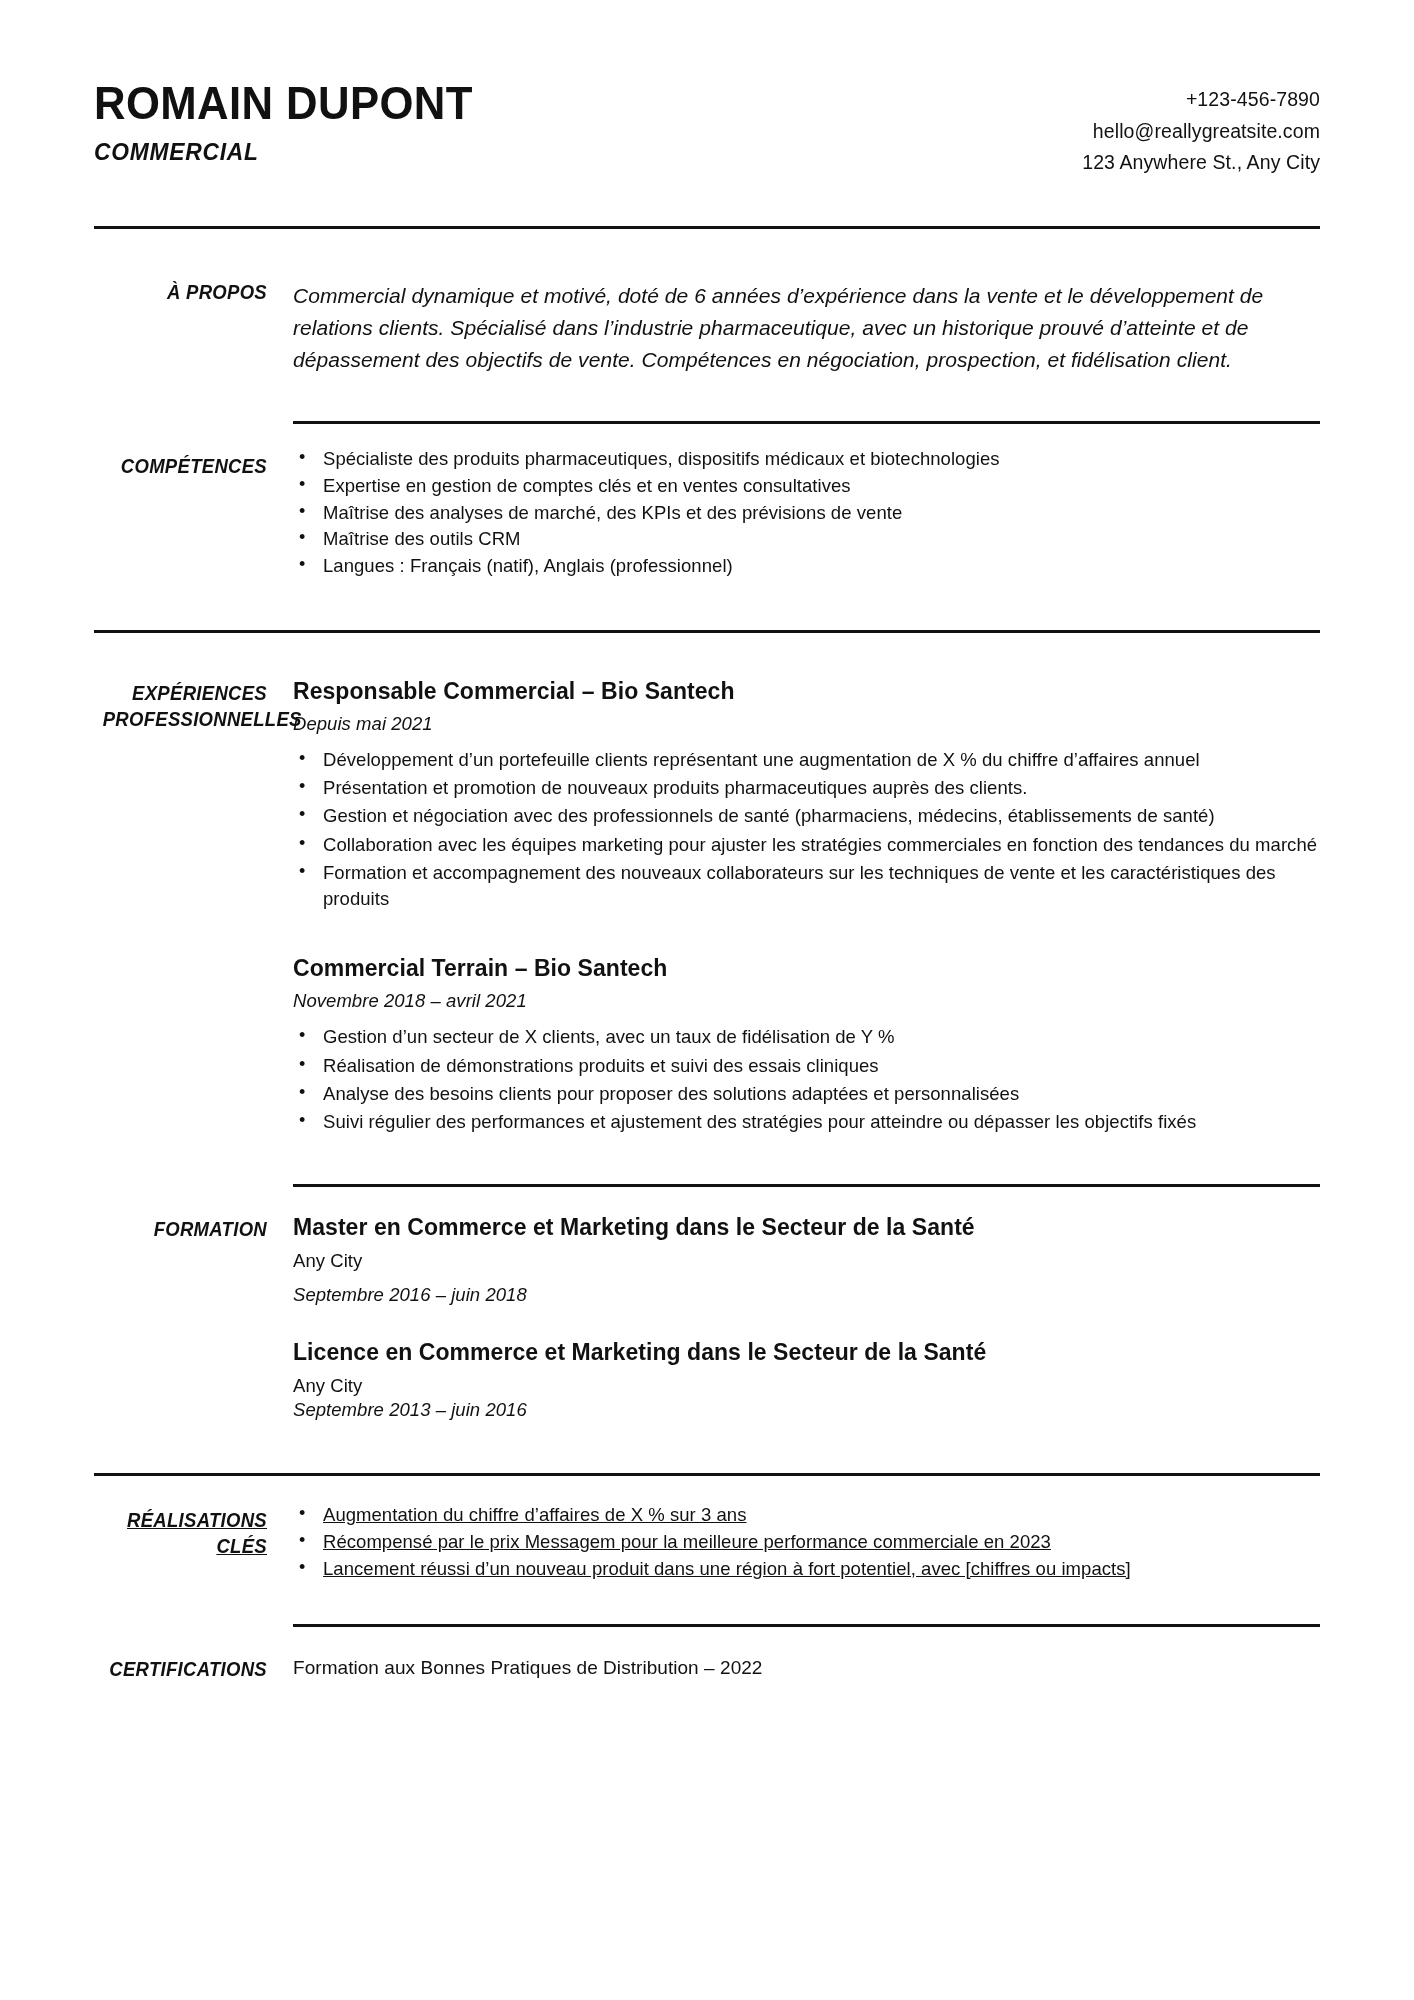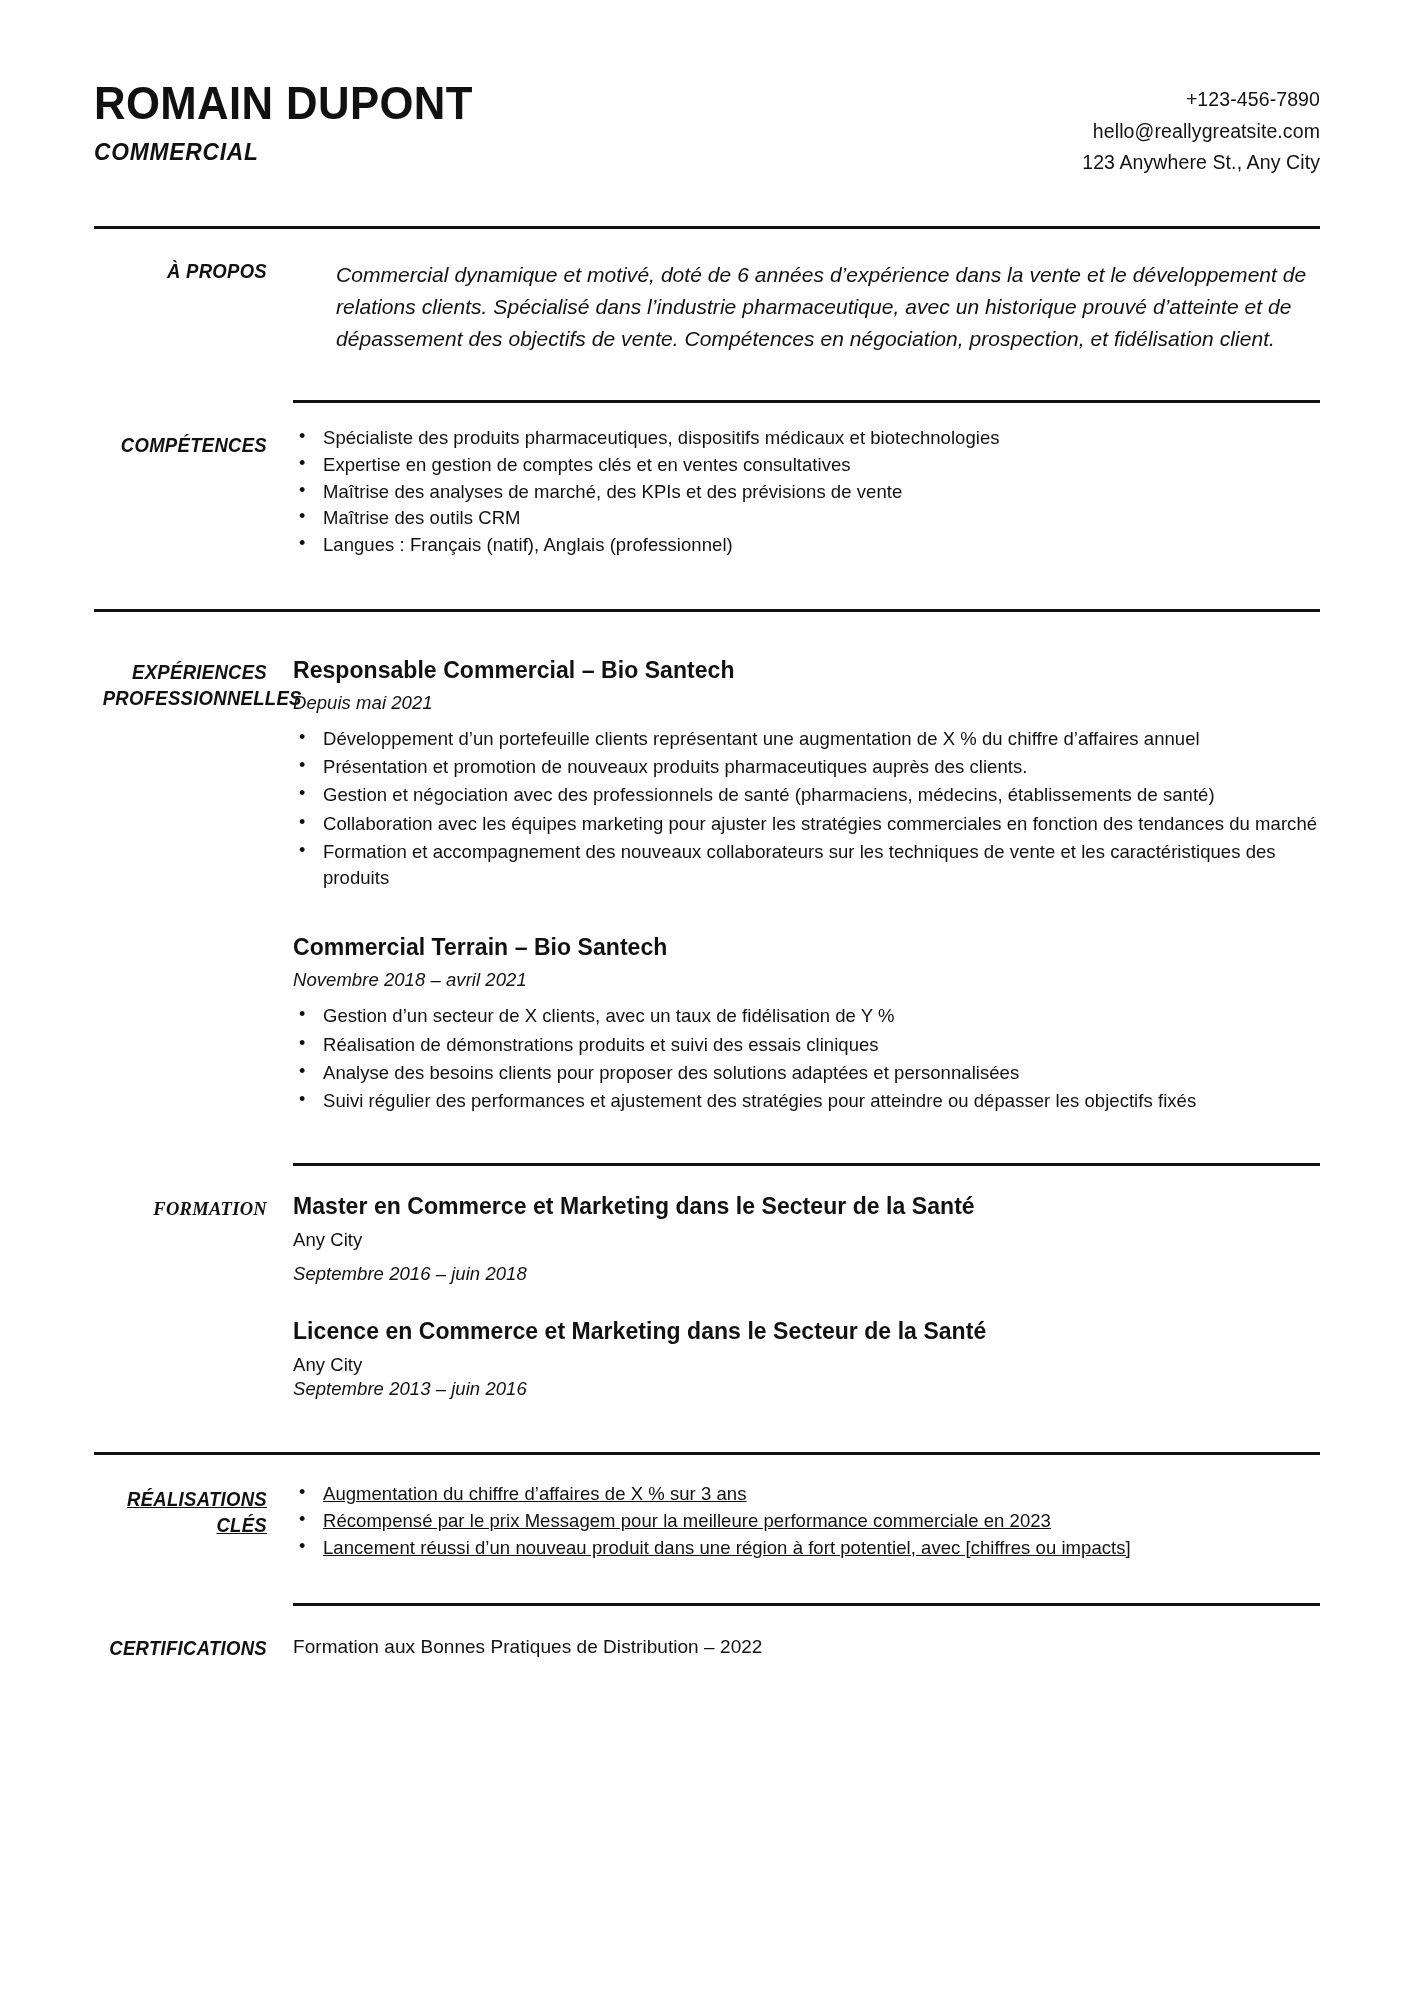--- a/index.html
+++ b/index.html
@@ -76,21 +76,21 @@
     </div>
     <div class="contact">
       <div>+123-456-7890</div>
       <div>hello@reallygreatsite.com</div>
       <div>123 Anywhere St., Any City</div>
     </div>
   </div>
 
   <div class="rule full" style="margin-top:47px;"></div>
 
-  <div class="section" style="margin-top:30px;gap:43px;">
+  <div class="section" style="margin-top:51px;">
     <div class="label-col">
       <div class="label">À PROPOS</div>
     </div>
     <div class="content-col">
       <div class="about-text">Commercial dynamique et motivé, doté de 6 années d’expérience dans la vente et le développement de relations clients. Spécialisé dans l’industrie pharmaceutique, avec un historique prouvé d’atteinte et de dépassement des objectifs de vente. Compétences en négociation, prospection, et fidélisation client.</div>
     </div>
   </div>
 
   <div class="rule indent" style="margin-top:45px;"></div>
 
@@ -140,21 +140,21 @@
           <li>Suivi régulier des performances et ajustement des stratégies pour atteindre ou dépasser les objectifs fixés</li>
         </ul>
       </div>
 
     </div>
   </div>
 
   <div class="rule indent" style="margin-top:47px;"></div>
 
   <div class="section" style="margin-top:26px;">
-    <div class="label-col" style="padding-top:4px;font-family:Liberation Serif, serif;">
+    <div class="label-col" style="padding-top:4px;">
       <div class="label">FORMATION</div>
     </div>
     <div class="content-col">
 
       <div class="entry">
         <div class="entry-title">Master en Commerce et Marketing dans le Secteur de la Santé</div>
         <div class="entry-place">Any City</div>
         <div class="entry-date" style="margin-top:12px;">Septembre 2016 – juin 2018</div>
       </div>
 

